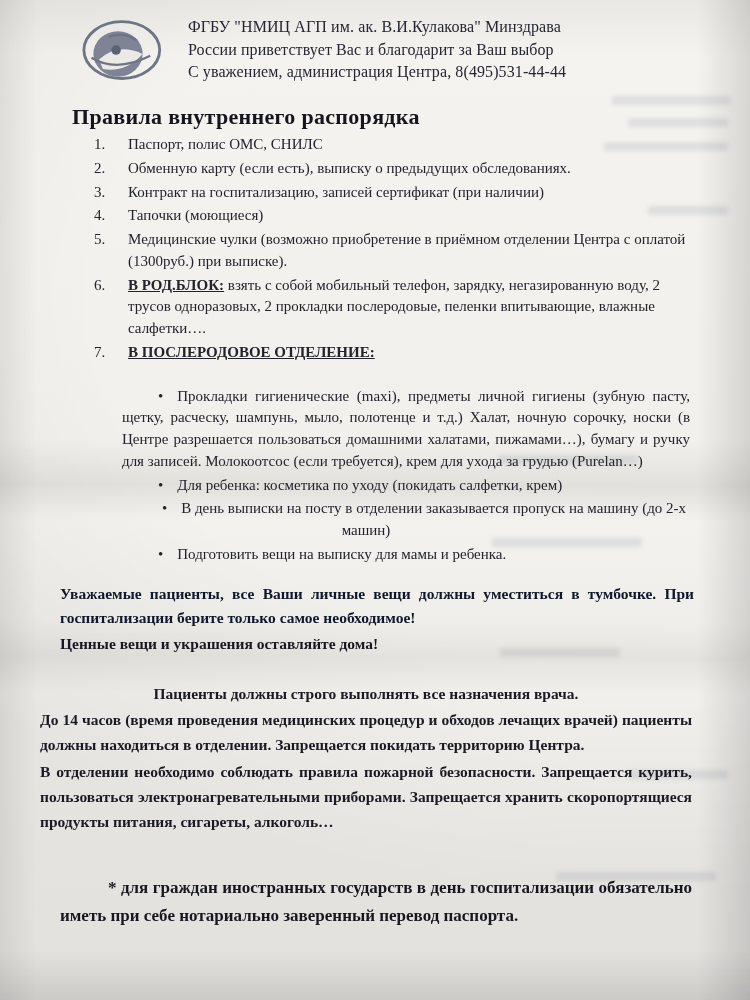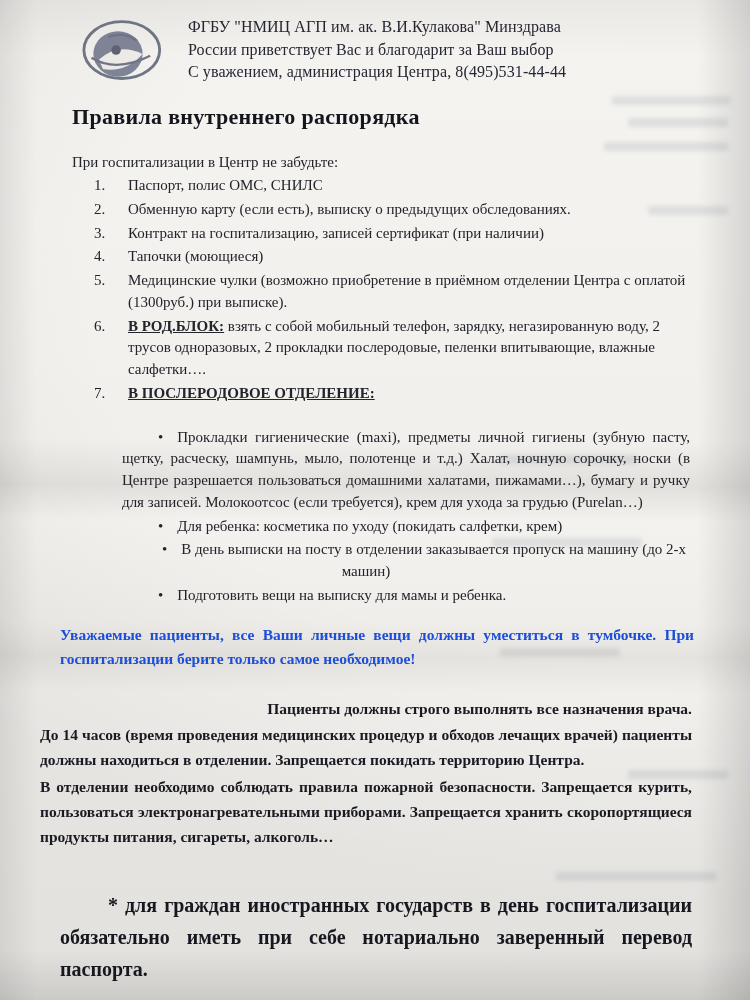--- a/index.html
+++ b/index.html
@@ -38,28 +38,28 @@
   .orow { display:flex; margin:2px 0 2px 22px; }
   .onum { flex:0 0 34px; }
   .otext { flex:1 1 auto; padding-right:6px; }
   .lbl { font-weight:bold; text-decoration:underline; }
 
   .bullets { font-size:15px; line-height:1.45;margin-top:22px; }
   .bullet-para { margin:2px 0 2px 50px; margin-right:4px; text-indent:36px; text-align:justify; }
   .bullet-para.wide { margin-left:-30px; text-indent:116px; text-align:center; }
   .bmark { padding-right:14px; }
 
-  .notice { margin-top:16px; margin-left:-12px; margin-right:0; font-weight:bold; font-size:15.5px; line-height:1.55; text-align:justify; color:#1d4ed8; }
+  .notice { margin-top:16px; margin-left:-12px; margin-right:0; font-weight:bold; font-size:15.5px; line-height:1.55; text-align:justify; color:#0f172a; }
   .notice2 { margin-top:2px; margin-left:-12px; font-weight:bold; font-size:15.5px; line-height:1.55; color:#17171f; }
 
   .lower { margin-top:26px; margin-left:-32px; margin-right:2px; font-weight:bold; font-size:15.5px; line-height:1.6; color:#1a1a22; }
   .lower p { text-align:justify; margin-bottom:2px; }
-  .lower p.first { text-align:right; }
+  .lower p.first { text-align:center; }
 
-  .footnote { margin-top:40px; margin-left:-12px; margin-right:2px; font-weight:bold; font-size:20px; line-height:1.6; text-align:justify; text-indent:48px; color:#17171f; }
+  .footnote { margin-top:40px; margin-left:-12px; margin-right:2px; font-weight:bold; font-size:17px; line-height:1.6; text-align:justify; text-indent:48px; color:#17171f; }
 </style>
 </head>
 <body>
 
 <div class="photo">
   <div class="paper"></div>
   <div class="creases"></div>
 
   <div class="ghost" style="left:612px; top:96px;  width:118px; height:9px;"></div>
   <div class="ghost" style="left:628px; top:118px; width:100px; height:9px;"></div>
@@ -86,21 +86,20 @@
       </div>
       <div class="header-text">
         <div>ФГБУ  "НМИЦ  АГП  им.  ак.  В.И.Кулакова"  Минздрава</div>
         <div>России приветствует Вас и благодарит за Ваш выбор</div>
         <div>С уважением, администрация Центра, 8(495)531-44-44</div>
       </div>
     </div>
 
     <div class="doc-title">Правила внутреннего распорядка</div>
 
-    <div class="intro">При госпитализации в Центр не забудьте:</div>
 
     <div class="olist">
       <div class="orow">
         <span class="onum">1.</span>
         <span class="otext">Паспорт, полис ОМС, СНИЛС</span>
       </div>
       <div class="orow">
         <span class="onum">2.</span>
         <span class="otext">Обменную карту (если есть), выписку о предыдущих обследованиях.</span>
       </div>
@@ -135,20 +134,21 @@
       </div>
       <div class="bullet-para wide">
         <span class="bmark">•</span><span>В день выписки на посту в отделении заказывается пропуск на машину (до 2-х машин)</span>
       </div>
       <div class="bullet-para">
         <span class="bmark">•</span><span>Подготовить вещи на выписку для мамы и ребенка.</span>
       </div>
     </div>
 
     <div class="notice">Уважаемые пациенты, все Ваши личные вещи должны уместиться в тумбочке. При госпитализации берите только самое необходимое!</div>
+    <div class="notice2">Ценные вещи и украшения оставляйте дома!</div>
 
     <div class="lower">
       <p class="first">Пациенты должны строго выполнять все назначения врача.</p>
       <p>До 14 часов (время проведения медицинских процедур и обходов лечащих врачей) пациенты должны находиться в отделении. Запрещается покидать территорию Центра.</p>
       <p>В отделении необходимо соблюдать правила пожарной безопасности. Запрещается курить, пользоваться электронагревательными приборами. Запрещается хранить скоропортящиеся продукты питания, сигареты, алкоголь…</p>
     </div>
 
     <div class="footnote">* для граждан иностранных государств в день госпитализации обязательно иметь при себе нотариально заверенный перевод паспорта.</div>
 
   </div>

